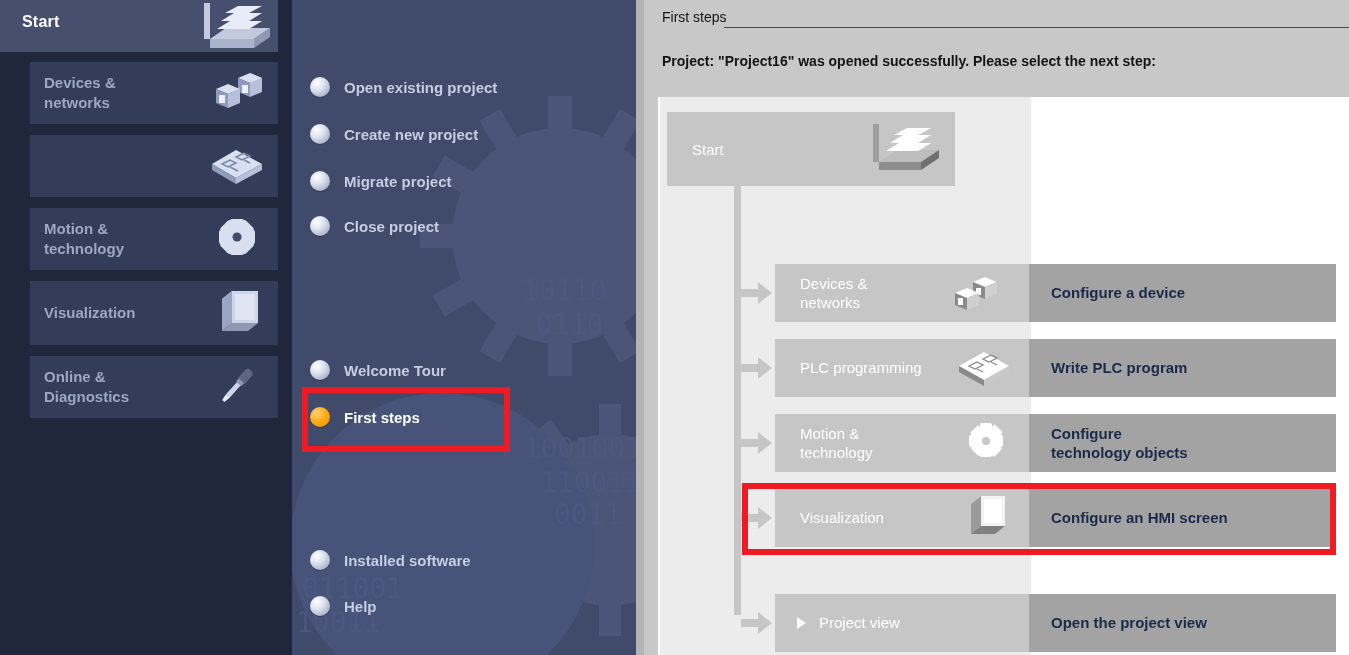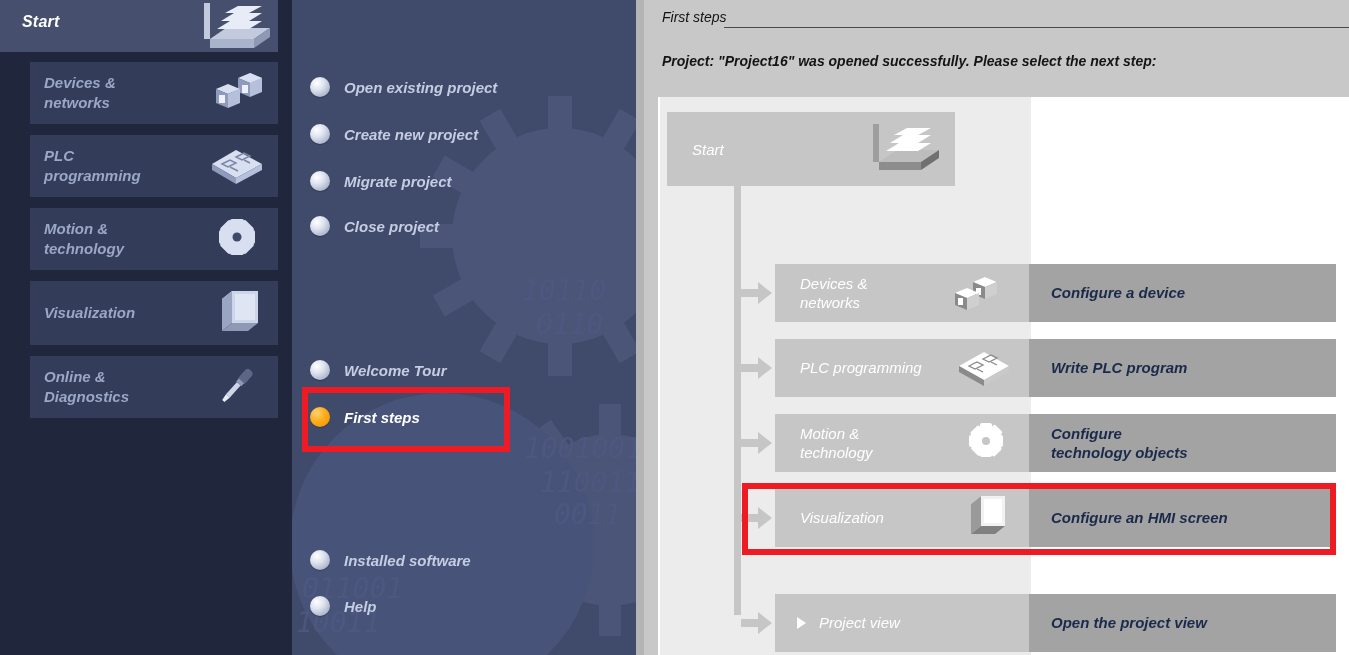--- a/index.html
+++ b/index.html
@@ -3,21 +3,21 @@
 <meta charset="utf-8">
 <title>TIA Portal — First steps</title>
 <style>
   html,body{margin:0;padding:0;}
   body{
     width:1349px;height:655px;overflow:hidden;
     font-family:"Liberation Sans","DejaVu Sans",sans-serif;
     background:#ffffff;
     -webkit-font-smoothing:antialiased;
   }
-  #app{position:relative;width:1349px;height:563px;font-style:italic;}
+  #app{position:relative;width:1349px;height:563px;}
 
   
   .leftnav{position:absolute;left:0;top:0;width:292px;height:655px;background:#20263b;}
   .nav-header{
     position:absolute;left:0;top:0;width:278px;height:52px;background:#46506e;
   }
   .nav-header .hdr-label{
     position:absolute;left:22px;top:13px;font-size:16px;font-weight:bold;color:#ffffff;
     letter-spacing:.2px;
   }
@@ -135,22 +135,20 @@
             <line x1="32" y1="24" x2="22" y2="29" stroke="#cfd6e8" stroke-width="2.5"></line>
             <polygon points="10,22 22,17 34,22 22,27" fill="#d8dff0"></polygon>
             <polygon points="10,22 22,27 22,41 10,36" fill="#8f9bbc"></polygon>
             <polygon points="22,27 34,22 34,36 22,41" fill="#b6c0da"></polygon>
             <rect x="13" y="28" width="6" height="8" fill="#eef1f9"></rect>
           </svg>
         </span>
       </div>
 
       <div class="nav-item" style="height:62px">
-        <span class="ni-label">PLC
-programming</span>
         <span class="ni-icon">
           <svg width="62" height="48" viewBox="0 0 62 48">
             <polygon points="6,24 30,10 56,24 30,38" fill="#d8dff0"></polygon>
             <polygon points="6,24 30,38 30,44 6,30" fill="#8f9bbc"></polygon>
             <polygon points="30,38 56,24 56,30 30,44" fill="#b6c0da"></polygon>
             <g stroke="#7b86a6" stroke-width="1.4" fill="none">
               <path d="M16 24 l8 -4 l6 3 l-8 4 z"></path>
               <path d="M30 17 l8 -4 l6 3 l-8 4 z"></path>
               <path d="M24 27 l8 4"></path>
               <path d="M38 20 l6 3"></path>

